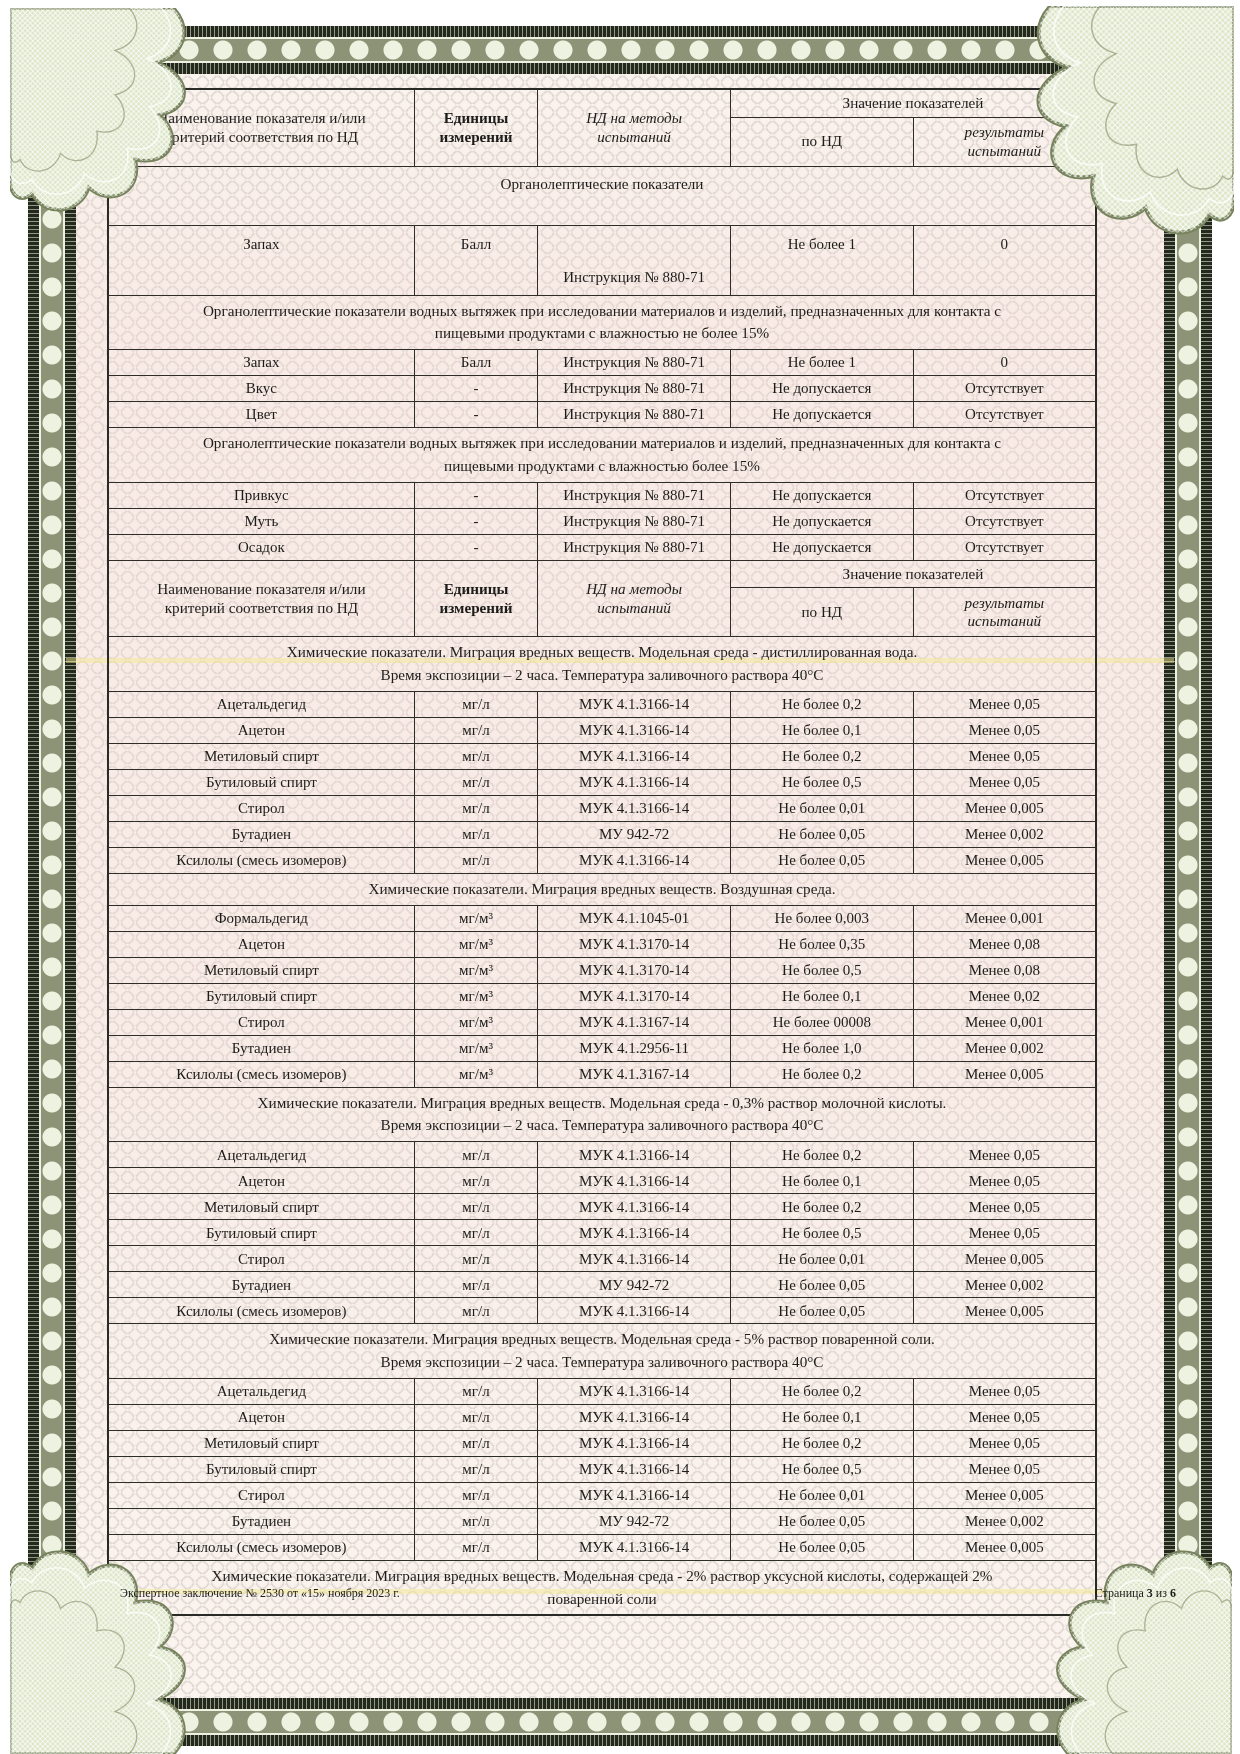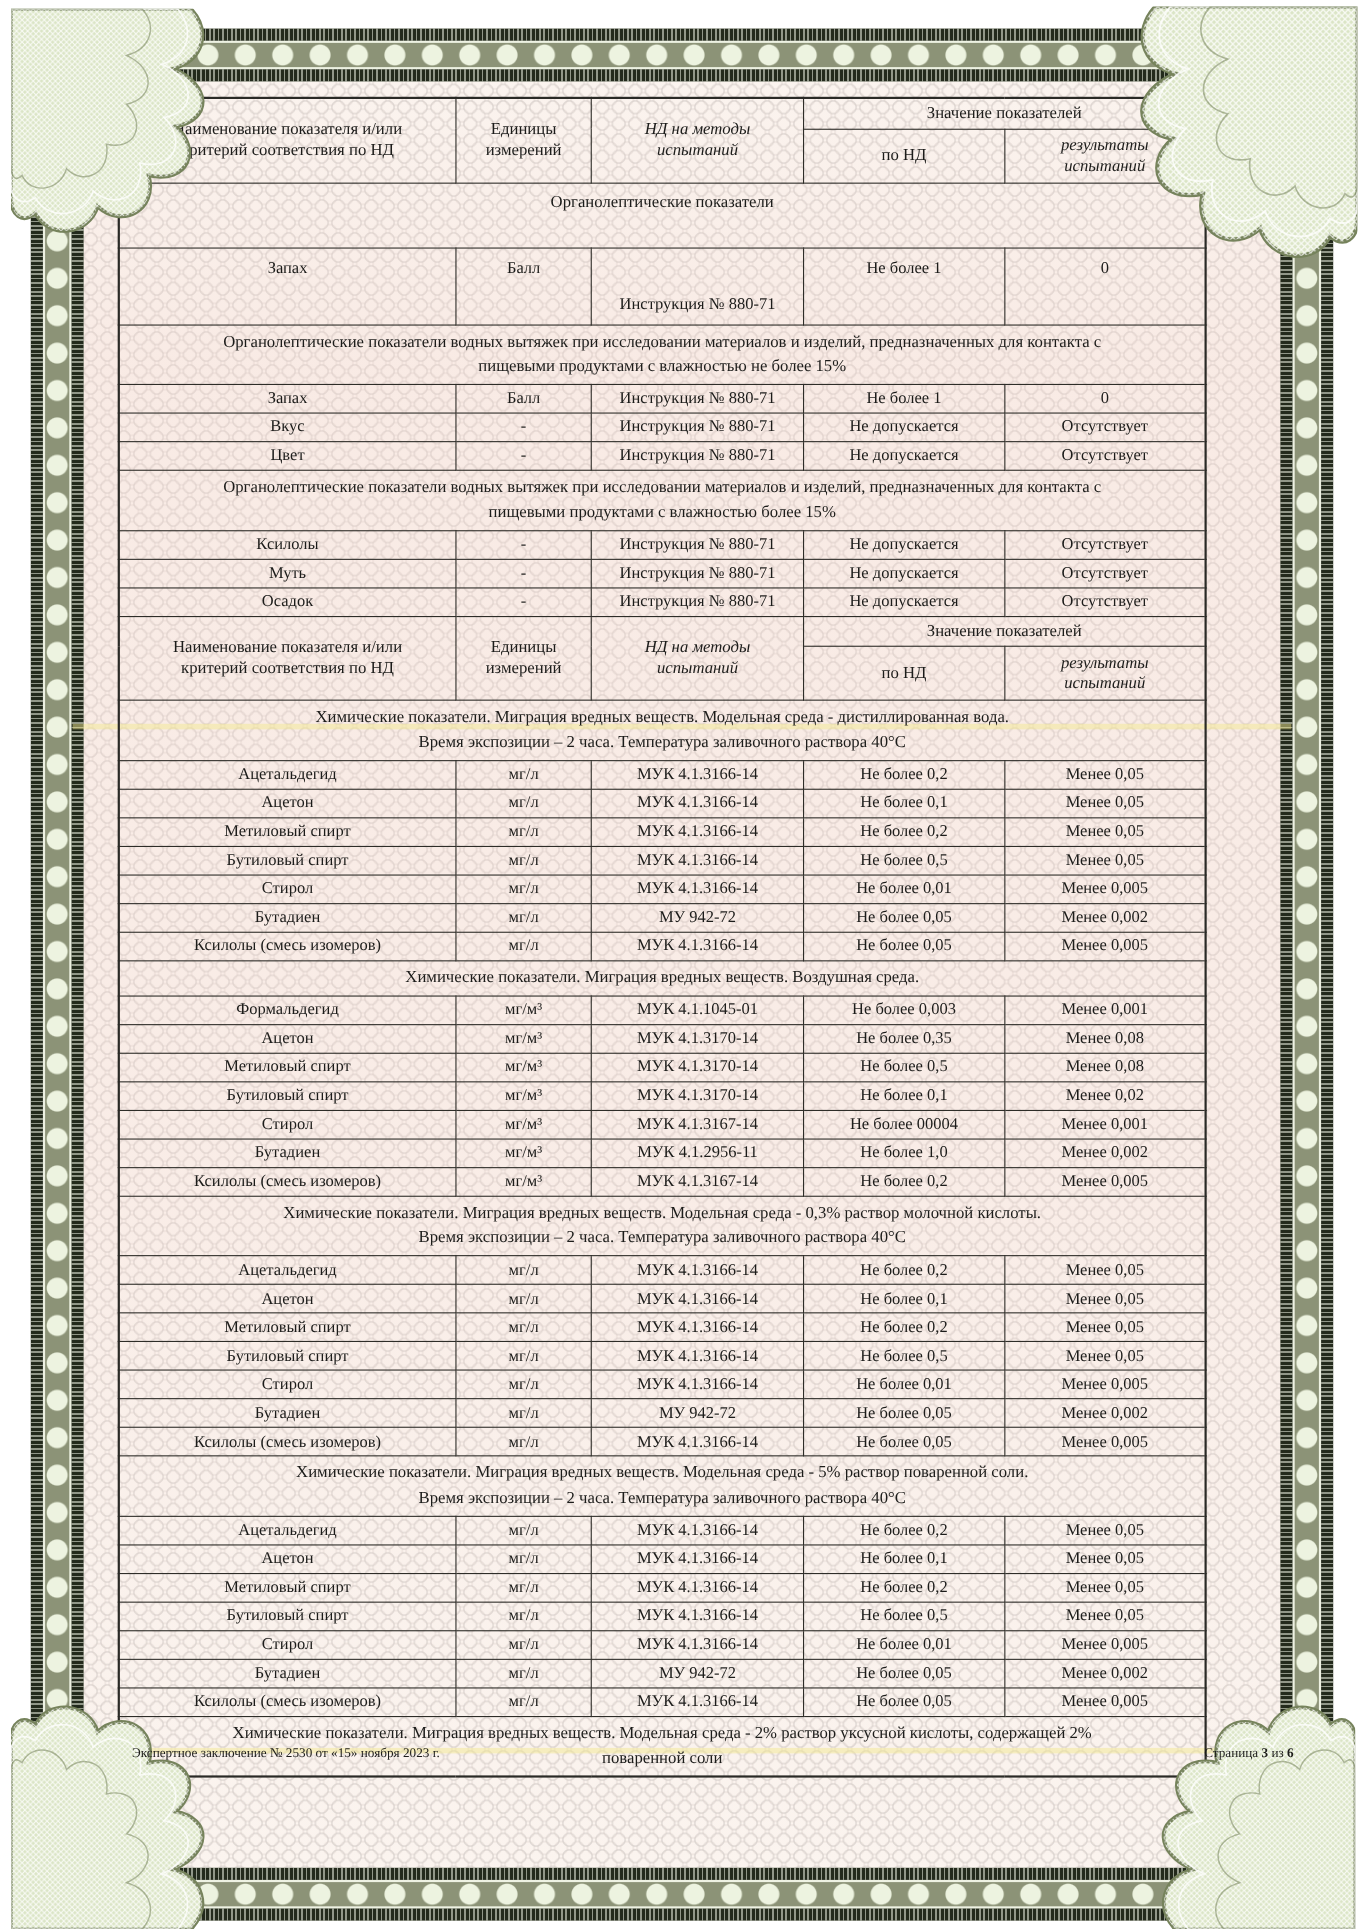--- a/index.html
+++ b/index.html
@@ -53,21 +53,21 @@
   
   .content{position:absolute;z-index:3;left:107px;top:88px;width:990px;}
   table.doc{width:100%;border-collapse:collapse;table-layout:fixed;border:2.4px solid #2a2a26;}
   td{border:1.6px solid #2e2d28;text-align:center;vertical-align:middle;
      font-size:15px;line-height:1.22;padding:2px 4px;background:transparent;}
   .hc{font-size:15.2px;}
   .hrow1 .hc{padding:4px 19px;}
   .hrow2 .hc{height:44px;}
   .hin{margin:0 auto;}
   .hin-name{max-width:282px;}
-  .hin-units{max-width:94px;}
+  .hin-units{max-width:94px;font-weight:bold;}
   .hin-method{max-width:142px;font-style:italic;}
   .hin-result{max-width:122px;font-style:italic;}
   .sc{padding:4px 6px;font-size:15.2px;}
   .sline{line-height:1.5;}
   .srow.tall-section .sc{height:48px;vertical-align:top;padding-top:6px;}
   .drow td{height:21px;}
   .drow.tall td{height:52px;vertical-align:top;padding-top:9px;}
   .drow.tall td.c-method{vertical-align:bottom;padding-bottom:8px;}
   
   .footer{
@@ -202,21 +202,21 @@
           <td class="dc c-nd">Не допускается</td>
           <td class="dc c-result">Отсутствует</td>
         </tr>
         <tr class="srow">
           <td class="sc" colspan="5">
             <div class="sline">Органолептические показатели водных вытяжек при исследовании материалов и изделий, предназначенных для контакта с</div>
             <div class="sline">пищевыми продуктами с влажностью более 15%</div>
           </td>
         </tr>
         <tr class="drow">
-          <td class="dc c-name">Ксилолы</td>
+          <td class="dc c-name">Привкус</td>
           <td class="dc c-units">-</td>
           <td class="dc c-method">Инструкция № 880-71</td>
           <td class="dc c-nd">Не допускается</td>
           <td class="dc c-result">Отсутствует</td>
         </tr>
         <tr class="drow">
           <td class="dc c-name">Муть</td>
           <td class="dc c-units">-</td>
           <td class="dc c-method">Инструкция № 880-71</td>
           <td class="dc c-nd">Не допускается</td>
@@ -336,21 +336,21 @@
           <td class="dc c-name">Бутиловый спирт</td>
           <td class="dc c-units">мг/м³</td>
           <td class="dc c-method">МУК 4.1.3170-14</td>
           <td class="dc c-nd">Не более 0,1</td>
           <td class="dc c-result">Менее 0,02</td>
         </tr>
         <tr class="drow">
           <td class="dc c-name">Стирол</td>
           <td class="dc c-units">мг/м³</td>
           <td class="dc c-method">МУК 4.1.3167-14</td>
-          <td class="dc c-nd">Не более 00004</td>
+          <td class="dc c-nd">Не более 00008</td>
           <td class="dc c-result">Менее 0,001</td>
         </tr>
         <tr class="drow">
           <td class="dc c-name">Бутадиен</td>
           <td class="dc c-units">мг/м³</td>
           <td class="dc c-method">МУК 4.1.2956-11</td>
           <td class="dc c-nd">Не более 1,0</td>
           <td class="dc c-result">Менее 0,002</td>
         </tr>
         <tr class="drow">

